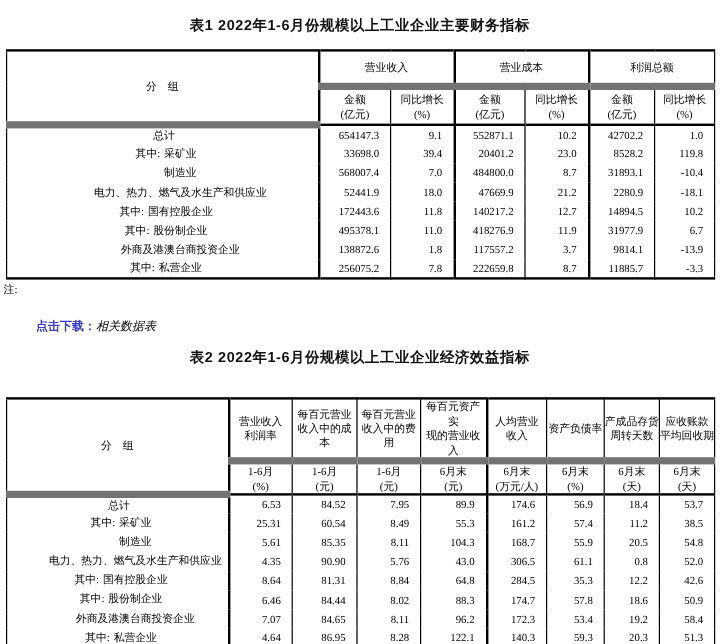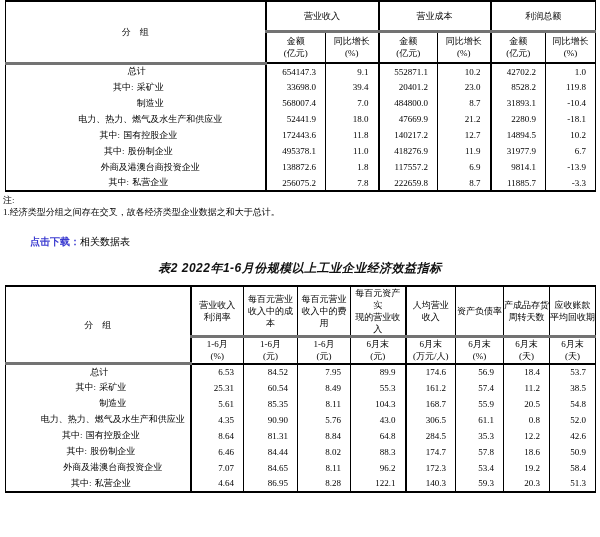--- a/index.html
+++ b/index.html
@@ -7,54 +7,55 @@
     width:600px;height:537px;background:#ffffff;overflow:hidden;
     font-family:"Liberation Serif","DejaVu Serif",serif;color:#000;
     position:relative;
   }
   .tbl-title{
     text-align:center;font-weight:bold;font-size:12px;color:#111;
     font-family:"Liberation Sans","DejaVu Sans",sans-serif;
     letter-spacing:0.5px;
   }
   .title1{padding-top:13px;margin-bottom:11px;}
-  .title2{margin-top:11px;margin-bottom:8px;font-style:italic;}
+  .title2{margin-top:11px;margin-bottom:24px;}
   table{
     border-collapse:collapse;table-layout:fixed;
     margin:0 5px;width:590px;
     border:1px solid #000;border-top:2px solid #000;border-bottom:2px solid #000;
   }
   th,td{
     font-size:9px;font-weight:normal;padding:0;vertical-align:middle;
     border-right:1px solid #000;overflow:hidden;
   }
   th{text-align:center;line-height:12px;}
   .thick-r{border-right:2px solid #000 !important;}
-  tr.gr th{border-bottom:3px solid #737373;}
+  tr.gr th{border-bottom:6px solid #737373;}
   tr.sr th{border-bottom:2px solid #000;}
   .group-col{border-bottom:2px solid #000;}
   #t1 tr.gr{height:30px;}
   #t1 tr.sr{height:32px;}
   #t2 tr.gr{height:38px;}
   #t2 tr.sr{height:27px;}
   tbody tr{height:16px;}
   td.label-cell{text-align:center;padding-left:3px;white-space:nowrap;}
   span.prefix{display:inline-block;width:27px;}
   td.num{text-align:right;padding-right:9px;}
   .notes{margin:3px 0 0 3px;font-size:9px;line-height:11.5px;}
   .download-line{margin:17px 0 0 30px;font-size:10px;
     font-family:"Liberation Sans","DejaVu Sans",sans-serif;}
   .download-link{font-weight:bold;text-decoration:none;cursor:pointer;}
-  .download-text{color:#000;}
+  .download-text{color:#000;font-style:italic;}
 </style>
 </head>
 <body>
 
 <div class="page">
 
+  <div class="tbl-title title1">表1 2022年1-6月份规模以上工业企业主要财务指标</div>
 
   <table id="t1">
     <colgroup>
       <col style="width:260px">
         <col style="width:60px">
         <col style="width:53px">
       <col style="width:59px">
         <col style="width:53px">
         <col style="width:55px">
         <col style="width:50px">
@@ -128,39 +129,38 @@
           <td class="num">418276.9</td>
           <td class="num thick-r">11.9</td>
           <td class="num">31977.9</td>
           <td class="num">6.7</td>
         </tr>
         <tr>
           <td class="label-cell thick-r"><span class="prefix"></span><span>外商及港澳台商投资企业</span></td>
           <td class="num">138872.6</td>
           <td class="num thick-r">1.8</td>
           <td class="num">117557.2</td>
-          <td class="num thick-r">6.9</td>
+          <td class="num thick-r">3.7</td>
           <td class="num">9814.1</td>
           <td class="num">-13.9</td>
         </tr>
         <tr>
           <td class="label-cell thick-r"><span class="prefix">其中:</span><span>私营企业</span></td>
           <td class="num">256075.2</td>
           <td class="num thick-r">7.8</td>
           <td class="num">222659.8</td>
           <td class="num thick-r">8.7</td>
           <td class="num">11885.7</td>
           <td class="num">-3.3</td>
         </tr>
       </tbody>
   </table>
 
   <div class="notes">
     <div>注:</div>
-    <div>1.经济类型分组之间存在交叉，故各经济类型企业数据之和大于总计。</div>
   </div>
 
   <div class="download-line">
     <a class="download-link" style="color: rgb(58, 58, 208);">点击下载：</a><span class="download-text">相关数据表</span>
   </div>
 
   <div class="tbl-title title2">表2 2022年1-6月份规模以上工业企业经济效益指标</div>
 
   <table id="t2">
     <colgroup>

